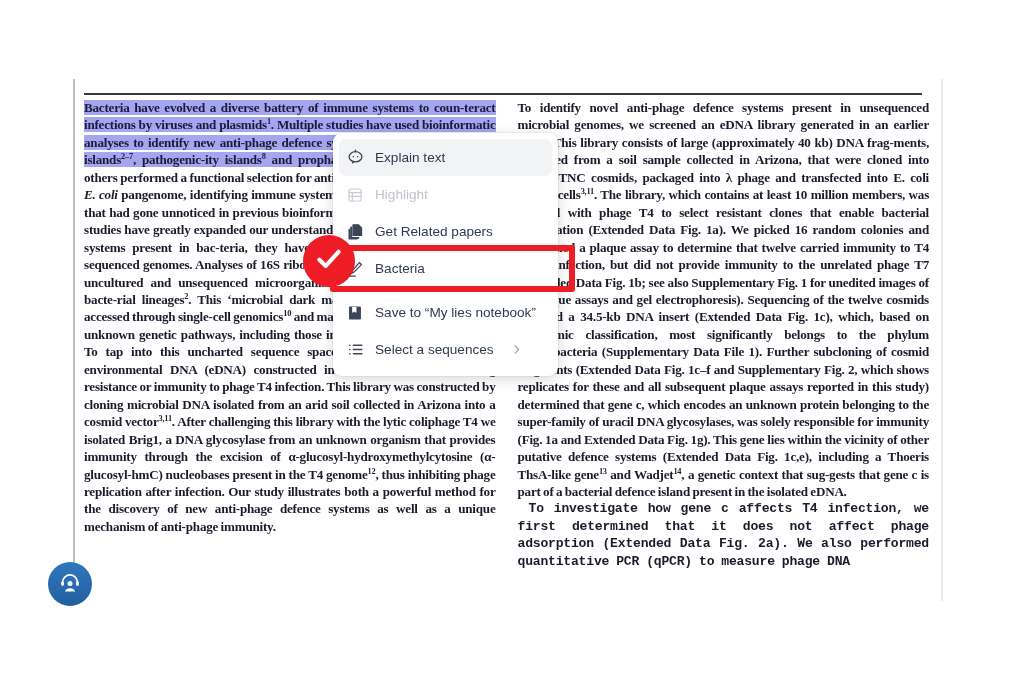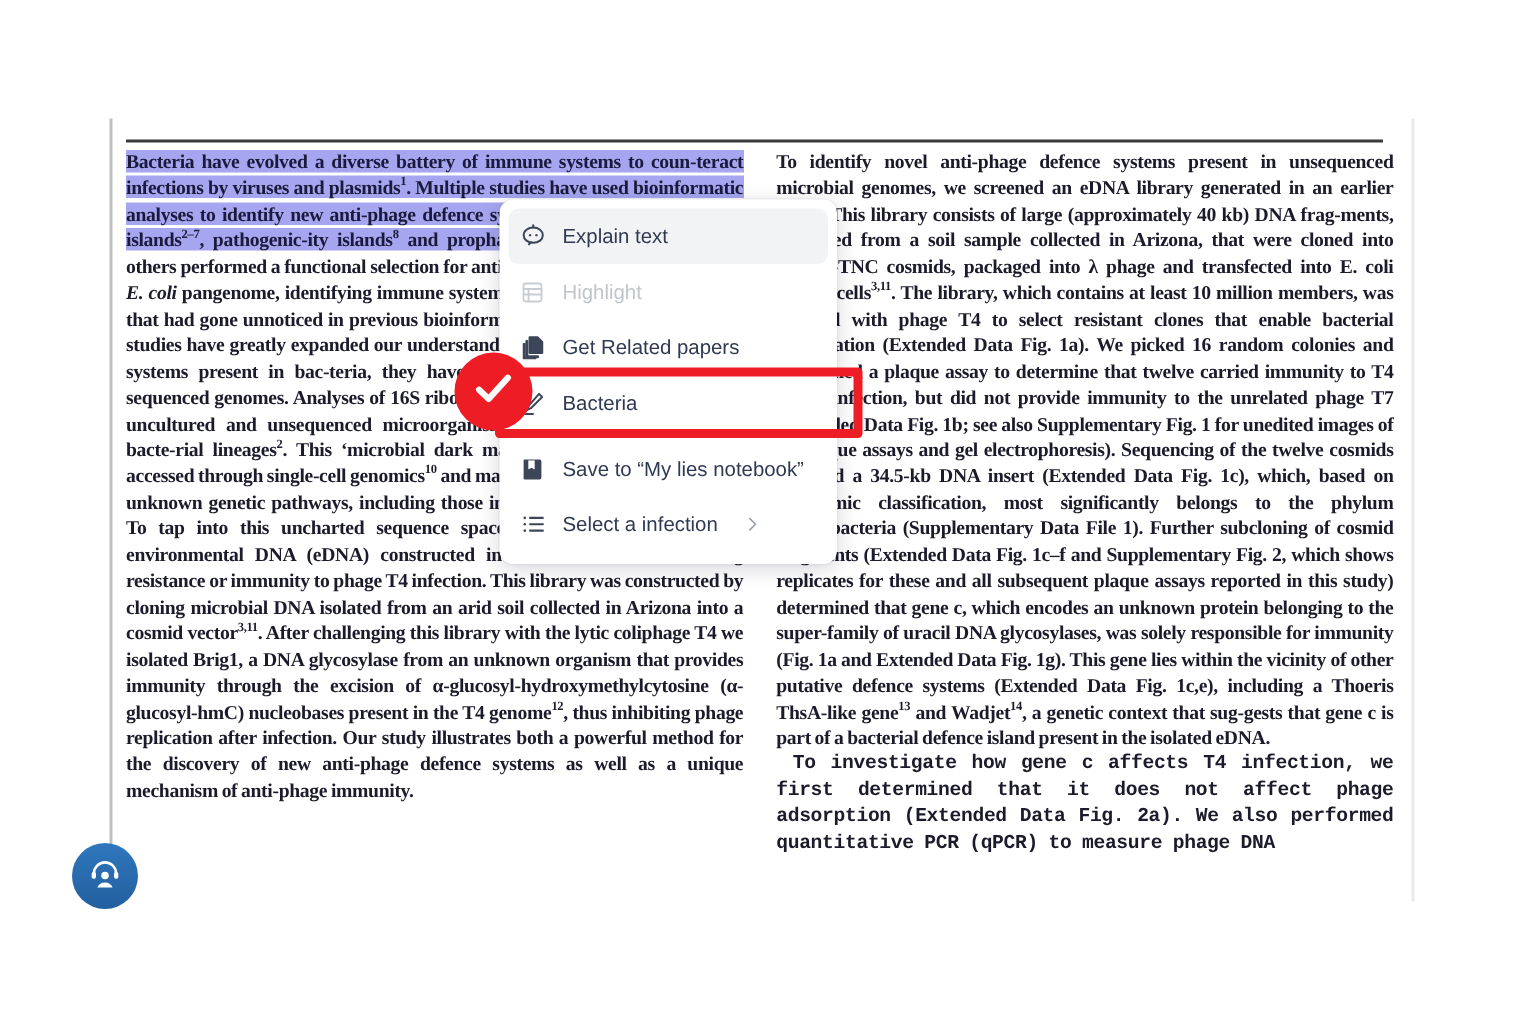--- a/index.html
+++ b/index.html
@@ -267,21 +267,21 @@
     <span class="mi-icon">
       <svg width="17" height="17" viewBox="0 0 24 24" fill="none" stroke="currentColor" stroke-width="2" stroke-linecap="round">
         <circle cx="4" cy="6" r="1.2" fill="currentColor" stroke="none"></circle>
         <circle cx="4" cy="12" r="1.2" fill="currentColor" stroke="none"></circle>
         <circle cx="4" cy="18" r="1.2" fill="currentColor" stroke="none"></circle>
         <path d="M9 6 H21"></path>
         <path d="M9 12 H21"></path>
         <path d="M9 18 H21"></path>
       </svg>
     </span>
-    <span class="mi-label">Select a infection</span>
+    <span class="mi-label">Select a sequences</span>
     <span class="mi-chevron">
       <svg width="13" height="13" viewBox="0 0 24 24" fill="none" stroke="currentColor" stroke-width="2" stroke-linecap="round" stroke-linejoin="round">
         <path d="M9 5 L16 12 L9 19"></path>
       </svg>
     </span>
   </div>
 
 </div>
 
 <div id="annotation-box"></div>

